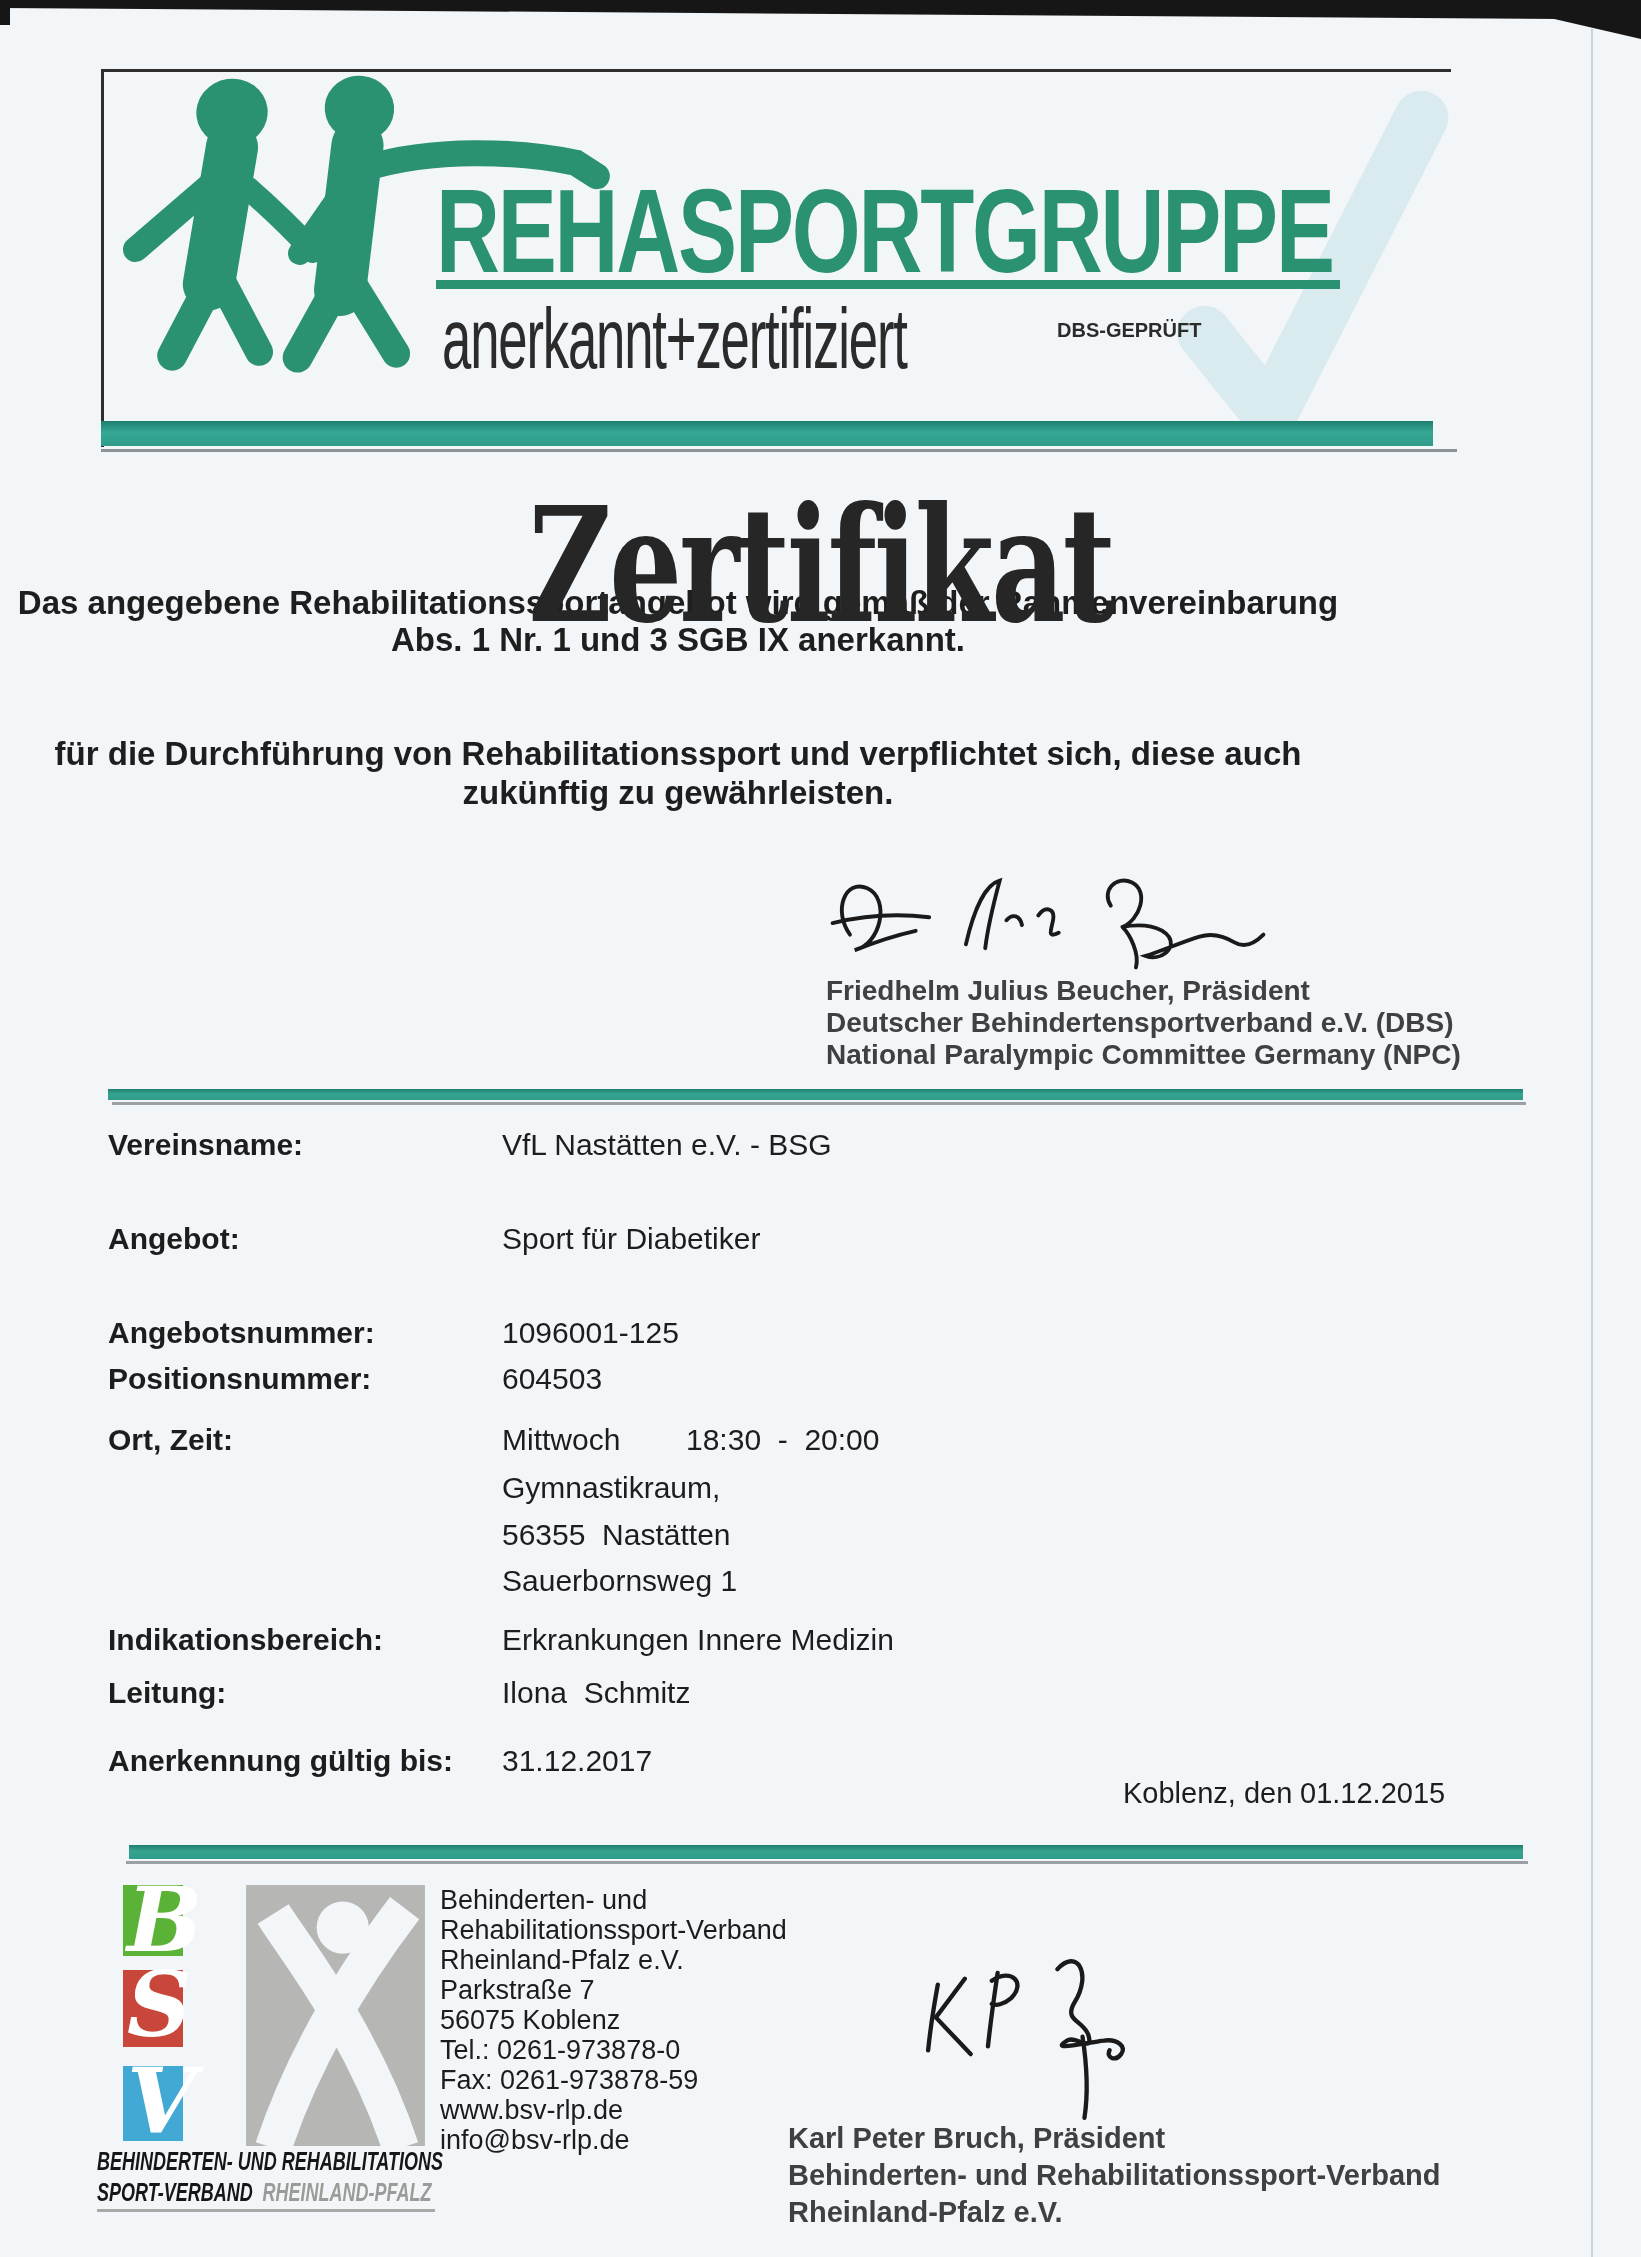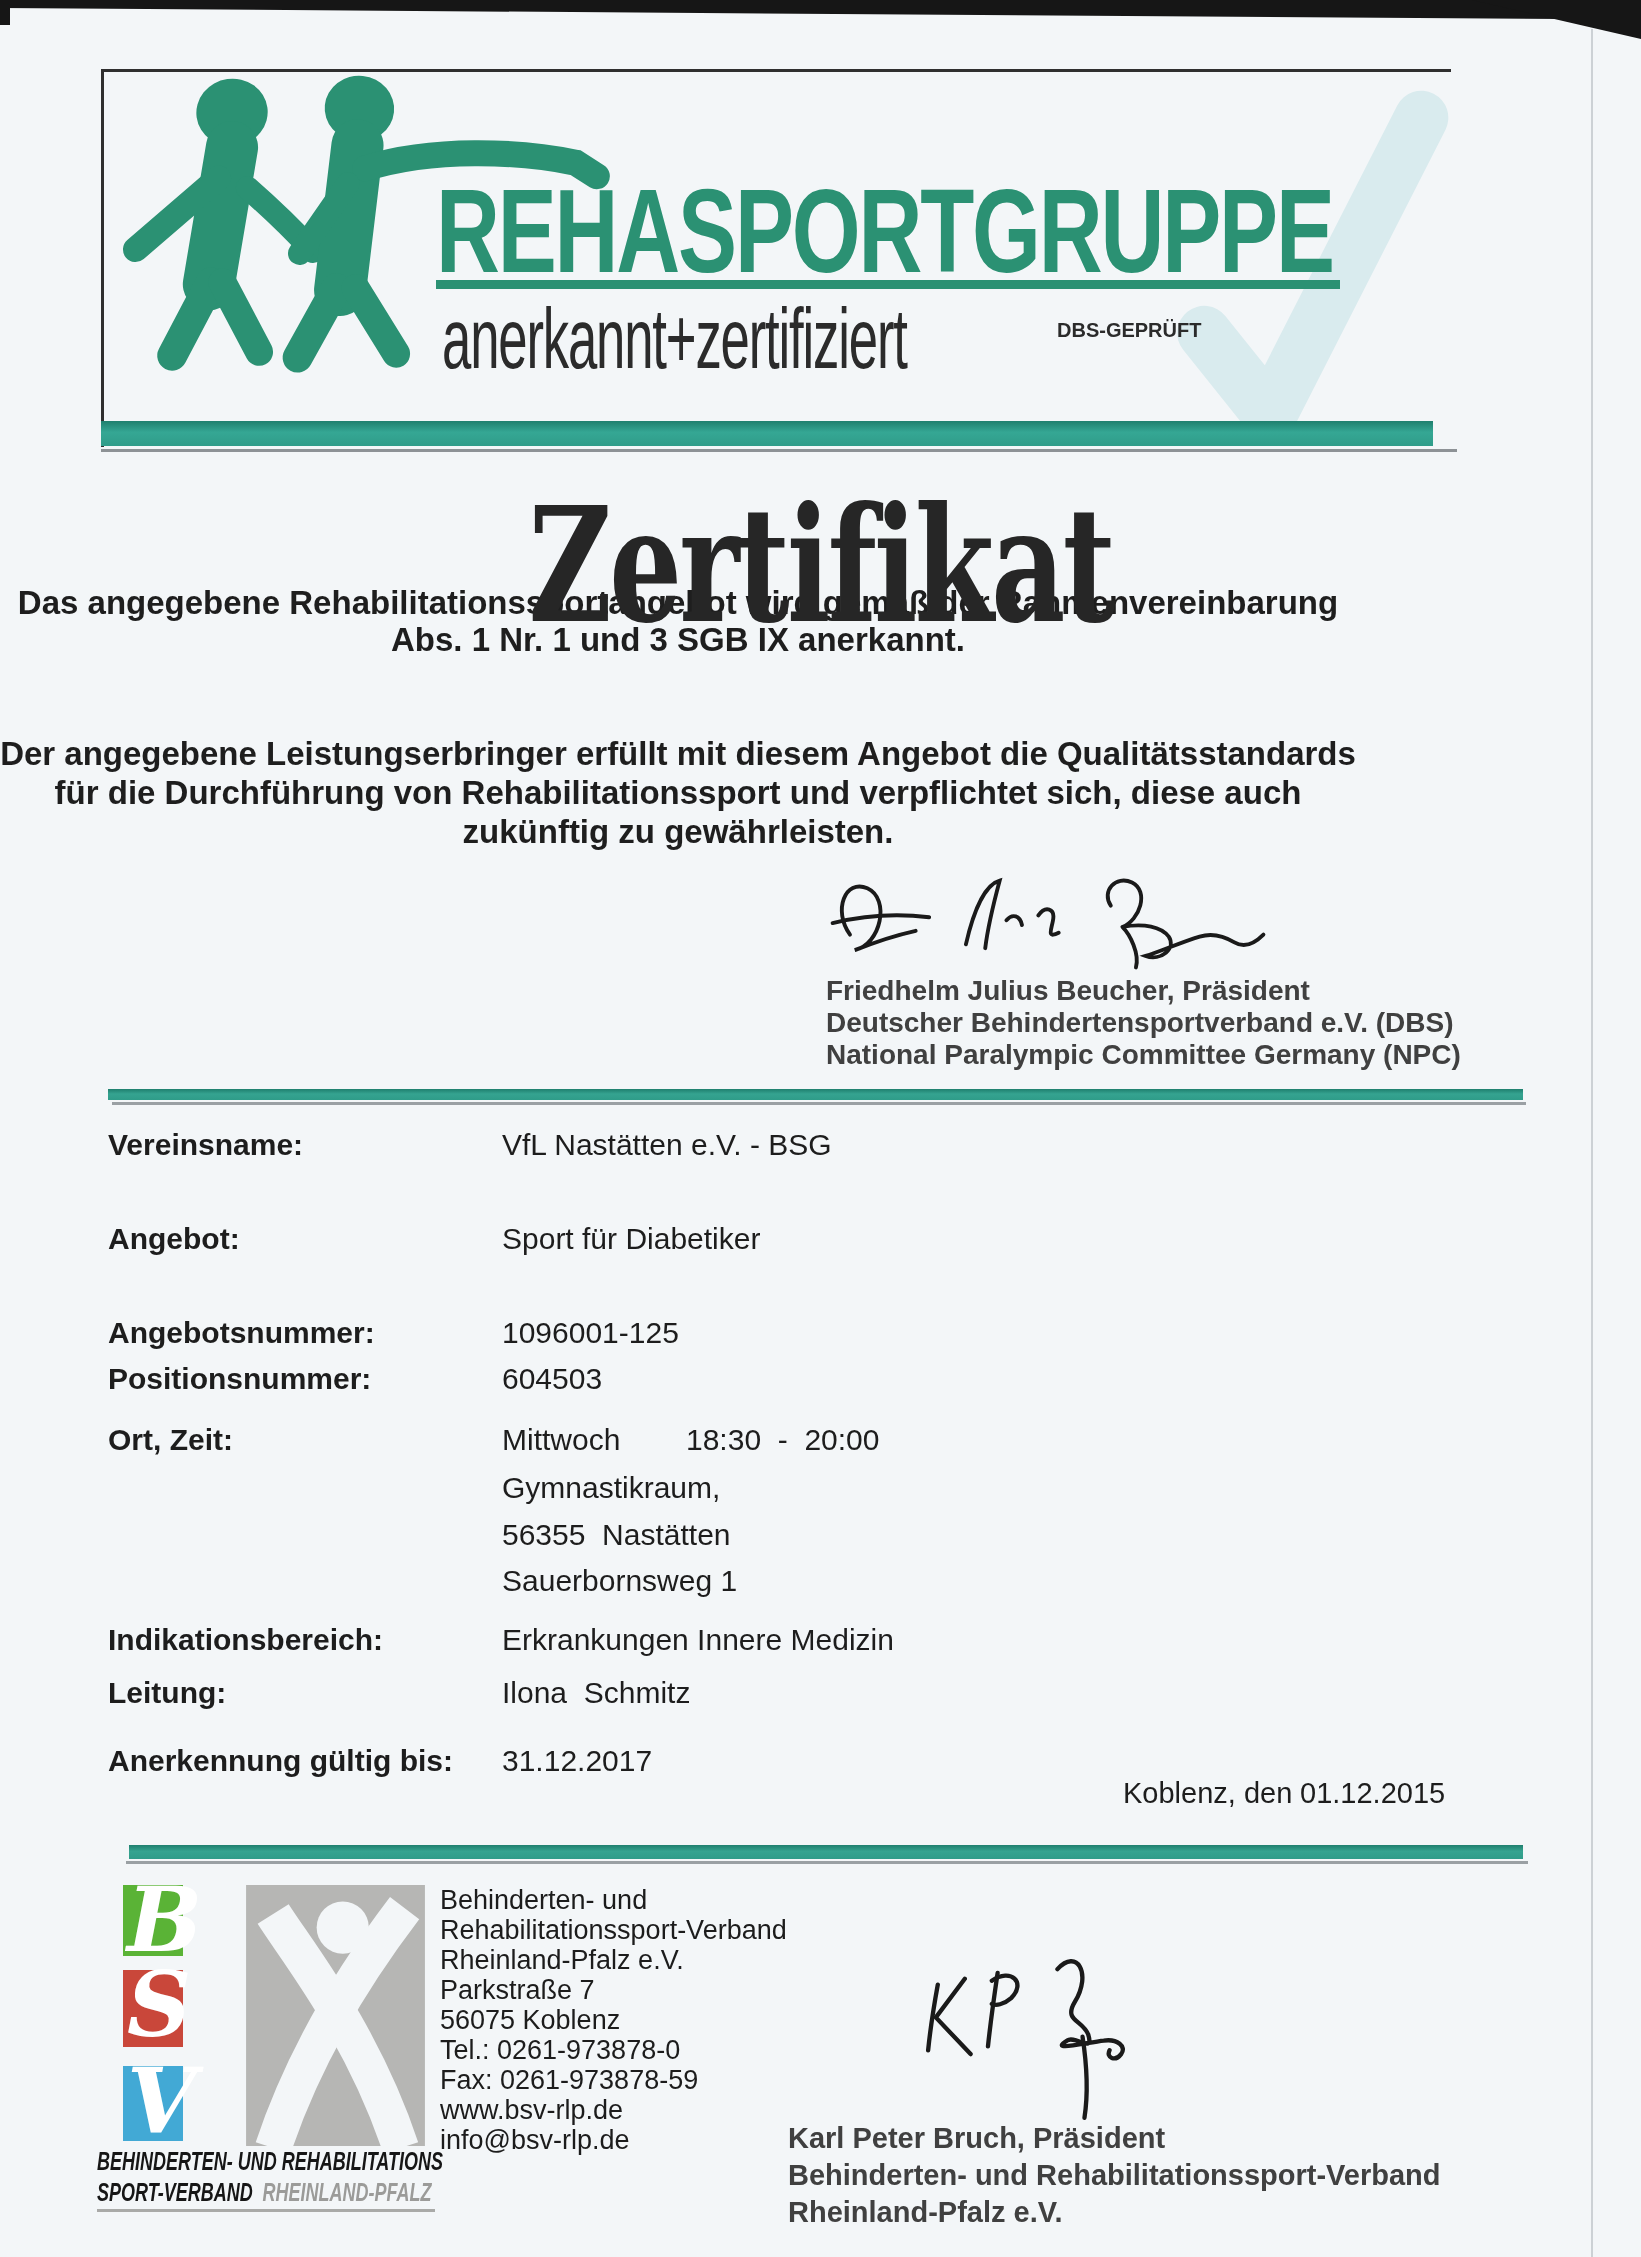--- a/index.html
+++ b/index.html
@@ -136,21 +136,20 @@
   <div class="abs hdr-bar" style="z-index:4;"></div>
   <div class="abs hdr-bar-shadow"></div>
 
   <div class="abs title"><span>Zertifikat</span></div>
 
   <div class="abs para para1">
     <div>Das angegebene Rehabilitationssportangebot wird gemäß der Rahmenvereinbarung</div>
     <div>Abs. 1 Nr. 1 und 3 SGB IX anerkannt.</div>
   </div>
   <div class="abs para para2">
-    <div>Der angegebene Leistungserbringer erfüllt mit diesem Angebot die Qualitätsstandards</div>
     <div>für die Durchführung von Rehabilitationssport und verpflichtet sich, diese auch</div>
     <div>zukünftig zu gewährleisten.</div>
   </div>
 
   <svg class="abs sig1-svg" width="483" height="116" viewBox="0 0 500 120">
     <g fill="none" stroke="#1a1a1a" stroke-width="4" stroke-linecap="round">
       <path d="M30,70 C12,45 25,12 48,22 C72,33 62,80 35,86 C55,78 80,70 98,66"></path>
       <path d="M12,58 C45,50 80,48 112,52"></path>
       <path d="M150,80 C158,45 170,18 185,14 C178,40 172,68 170,84 M192,55 C198,48 206,50 208,60 M225,50 C232,40 243,42 240,56 C238,66 234,74 246,68"></path>
       <path d="M300,40 C290,25 305,8 322,16 C340,25 330,55 312,62 C335,58 352,62 360,72 C368,84 352,98 336,92 C350,88 372,78 392,72 C405,68 418,72 428,78 C438,84 448,80 458,70"></path>

